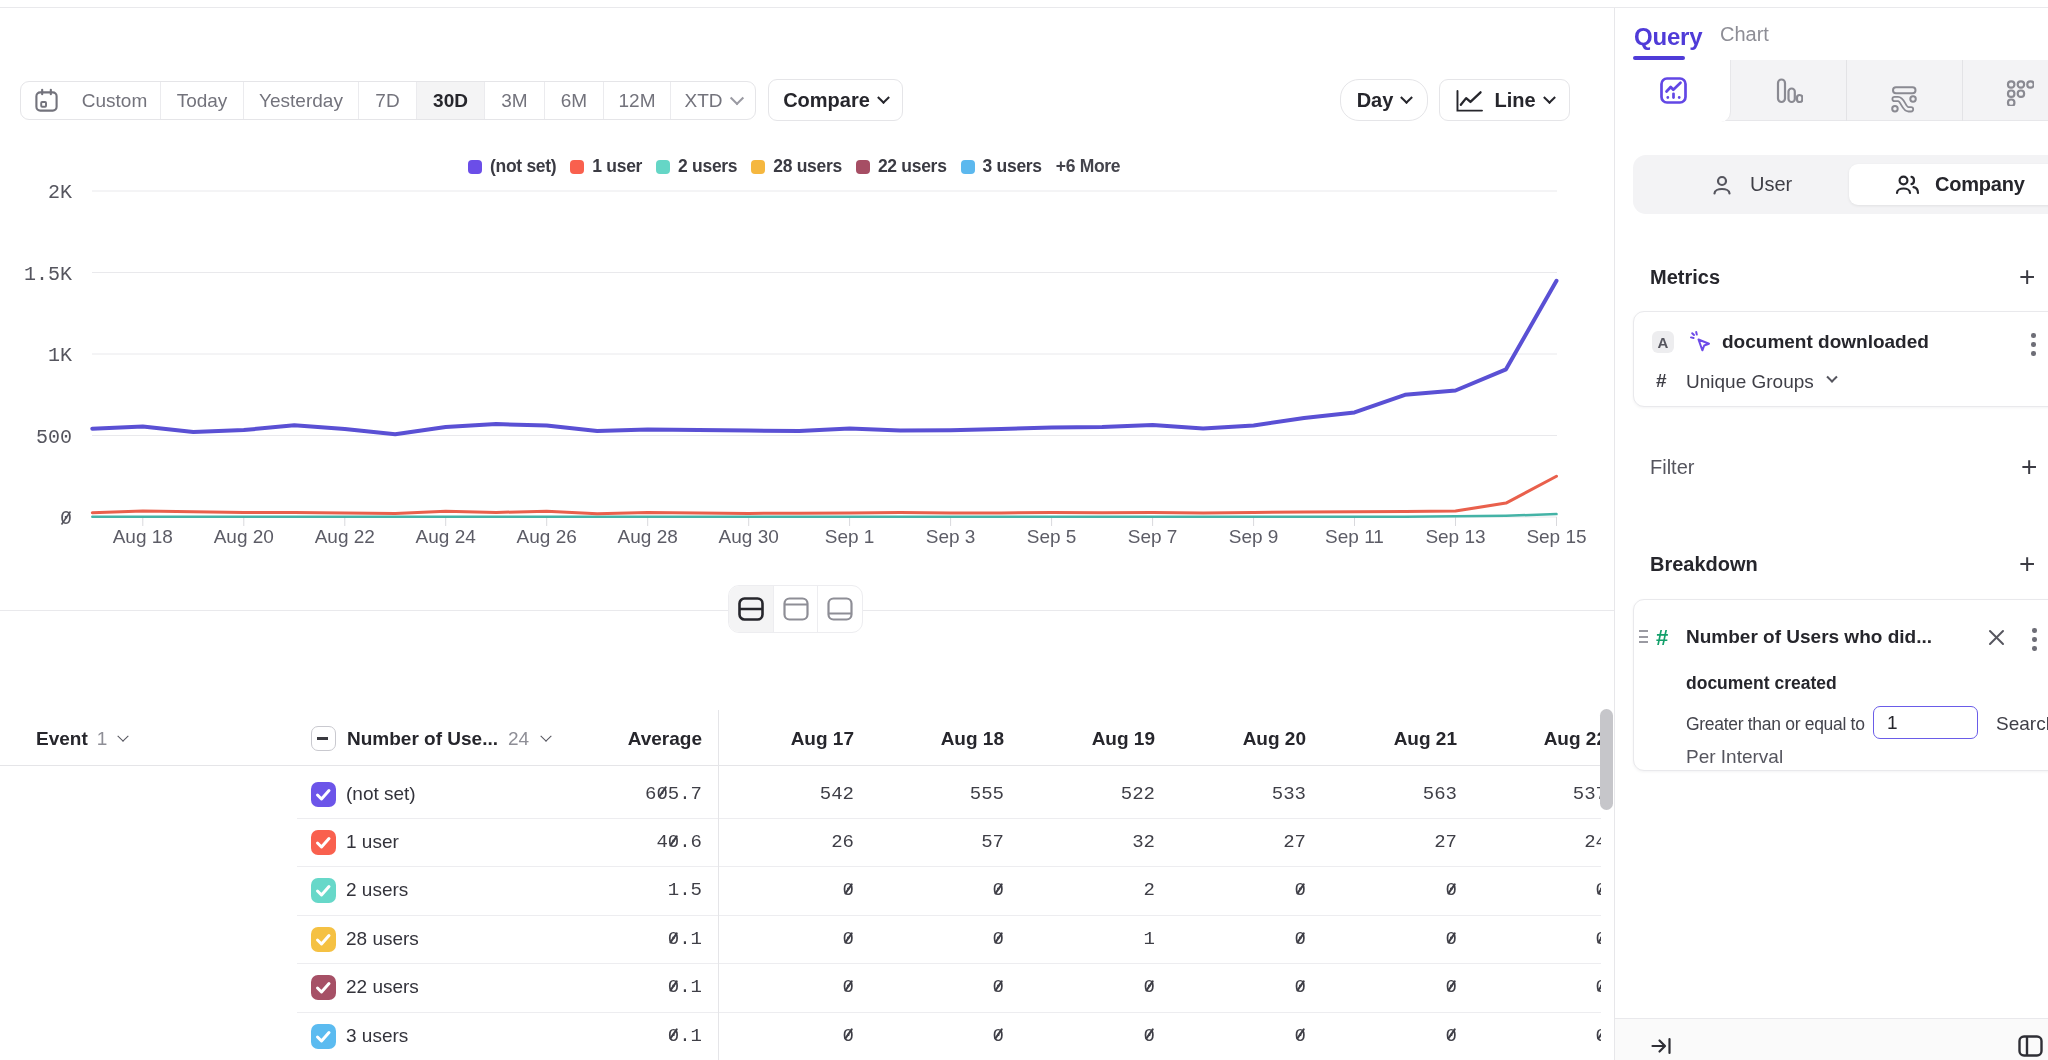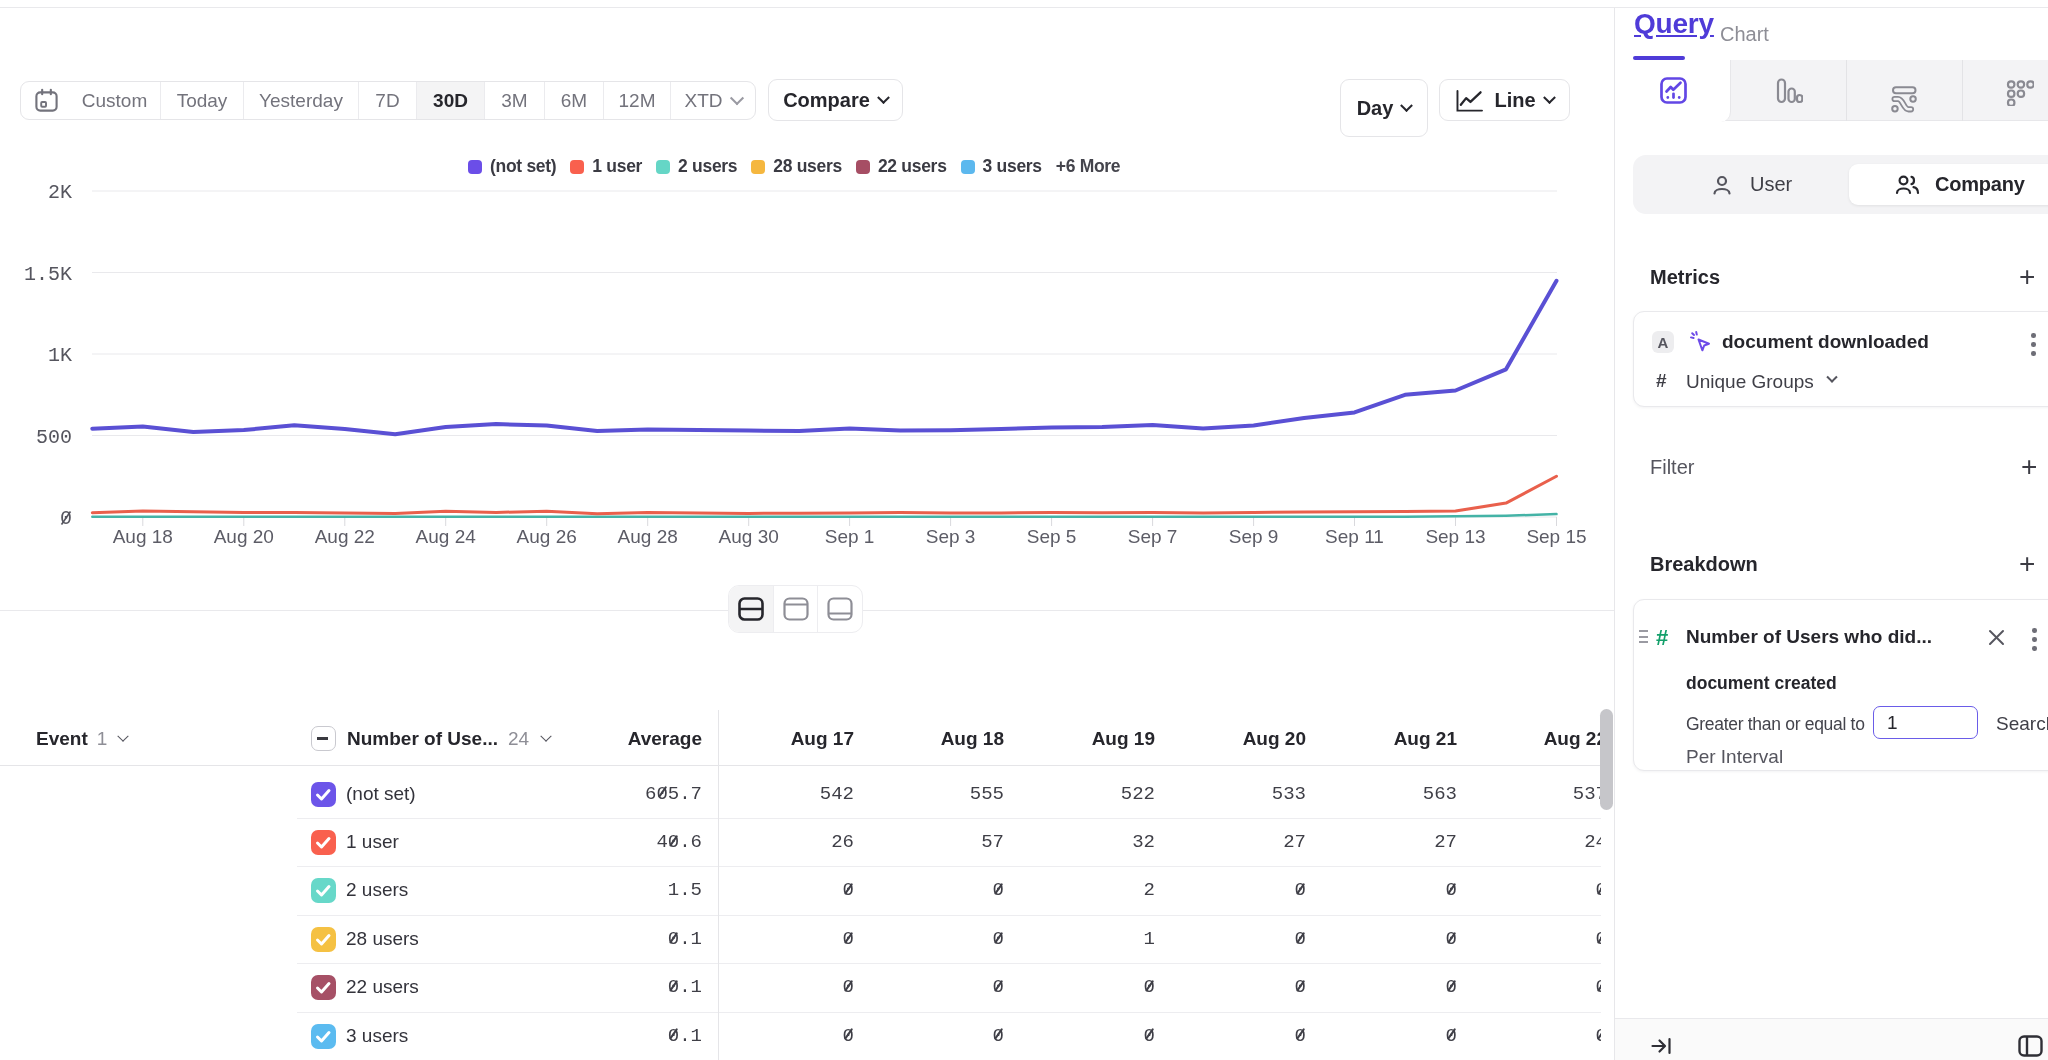--- a/index.html
+++ b/index.html
@@ -36,21 +36,21 @@
 .rowline { position:absolute; left:297px; width:1304px; height:0; border-top:1px solid #ededf0; }
 .cb { position:absolute; left:311px; top:12px; width:25px; height:25px; border-radius:7px; }
 .cb svg { position:absolute; left:3px; top:4px; }
 .rlabel { position:absolute; left:346px; top:0; height:48px; display:flex; align-items:center; font-size:19px; color:#33333b; }
 .num { position:absolute; top:0; height:48px; display:flex; align-items:center; justify-content:flex-end; font-family:"Liberation Mono", monospace; font-size:19px; color:#3f3f47; }
 .z { position:relative; display:inline-block; }
 .z::after { content:""; position:absolute; left:-0.8px; top:8.8px; width:12.8px; height:1.7px; background:#3f3f47; transform:rotate(-55deg); border-radius:1px; }
 #scrollthumb { left:1600px; top:709px; width:13px; height:101px; background:#c6c6ca; border-radius:7px; }
 
 #sidebar { left:1614px; top:8px; width:434px; height:1052px; border-left:1px solid #e7e7ea; }
-#qtab { position:absolute; left:19px; top:0; font-size:28px; font-weight:600; letter-spacing:-0.2px; color:#4f3bd8;text-decoration:underline; }
+#qtab { position:absolute; left:19px; top:15px; font-size:24px; font-weight:600; letter-spacing:-0.2px; color:#4f3bd8; }
 #qunder { position:absolute; left:18px; top:48px; width:52px; height:4px; background:#4f3bd8; border-radius:3px; }
 #ctab { position:absolute; left:105px; top:15px; font-size:20px; color:#8e8e96; }
 #tabbar { position:absolute; left:0; top:52px; width:434px; height:61px; background:#f3f3f5; border-bottom:1px solid #e7e7ea; }
 #tabbar .tsep { position:absolute; top:0; width:0; height:61px; border-left:1px solid #e3e3e6; }
 #tabsel { position:absolute; left:0; top:52px; width:116px; height:62px; background:#fff; border-right:1px solid #e7e7ea; border-radius:0 0 10px 0; }
 #toggle { position:absolute; left:18px; top:147px; width:430px; height:59px; background:#f3f3f5; border-radius:13px; }
 #pill { position:absolute; left:216px; top:9px; width:224px; height:41px; background:#fff; border-radius:9px; box-shadow:0 1px 3px rgba(0,0,0,0.08); }
 .sideh { position:absolute; font-size:20px; font-weight:700; color:#26262c; }
 .plus { position:absolute; font-size:28px; font-weight:400; color:#3c3c44; }
 .card { position:absolute; left:18px; width:440px; background:#fff; border:1px solid #e9e9ec; border-radius:11px; box-shadow:0 1px 3px rgba(20,20,40,0.05); }
@@ -75,21 +75,21 @@
     <div class="it" style="width:83px;">Today</div>
     <div class="it" style="width:115px;">Yesterday</div>
     <div class="it" style="width:58px;">7D</div>
     <div class="it sel" style="width:68px;">30D</div>
     <div class="it" style="width:60px;">3M</div>
     <div class="it" style="width:59px;">6M</div>
     <div class="it" style="width:67px;">12M</div>
     <div class="it" style="width:84px;">XTD<span class="chev" style="border-color:#9a9aa2;"></span></div>
   </div>
   <div class="abs btn" id="comparebtn" style="left:768px; top:79px; width:135px; height:42px;">Compare<span class="chev" style="width:9px;height:9px;"></span></div>
-  <div class="abs btn" id="daybtn" style="left:1340px; top:79px; width:88px; height:58px;">Day<span class="chev" style="width:9px;height:9px;"></span></div>
+  <div class="abs btn" id="daybtn" style="left:1340px; top:79px; width:88px; height:42px;border-radius:19px;">Day<span class="chev" style="width:9px;height:9px;"></span></div>
   <div class="abs btn" id="linebtn" style="left:1439px; top:79px; width:131px; height:42px;"><svg width="29" height="25" viewBox="0 0 30 26" fill="none" stroke="#26262c" stroke-linecap="round" style="margin-right:10px;">
         <polyline points="2.5,3 2.5,23.5 28,23.5" stroke-width="2"></polyline>
         <polyline points="6,17.5 11.5,10.5 16,14.5 26.5,4.5" stroke-width="2.4" stroke-linejoin="round"></polyline>
       </svg>Line<span class="chev" style="width:9px;height:9px;"></span></div>
 
   <div class="abs" id="legend">
     <span class="li"><span class="sq" style="background:#6b4ee8;"></span>(not set)</span>
     <span class="li"><span class="sq" style="background:#f9604e;"></span>1 user</span>
     <span class="li"><span class="sq" style="background:#65d6c6;"></span>2 users</span>
     <span class="li"><span class="sq" style="background:#f5b73f;"></span>28 users</span>

